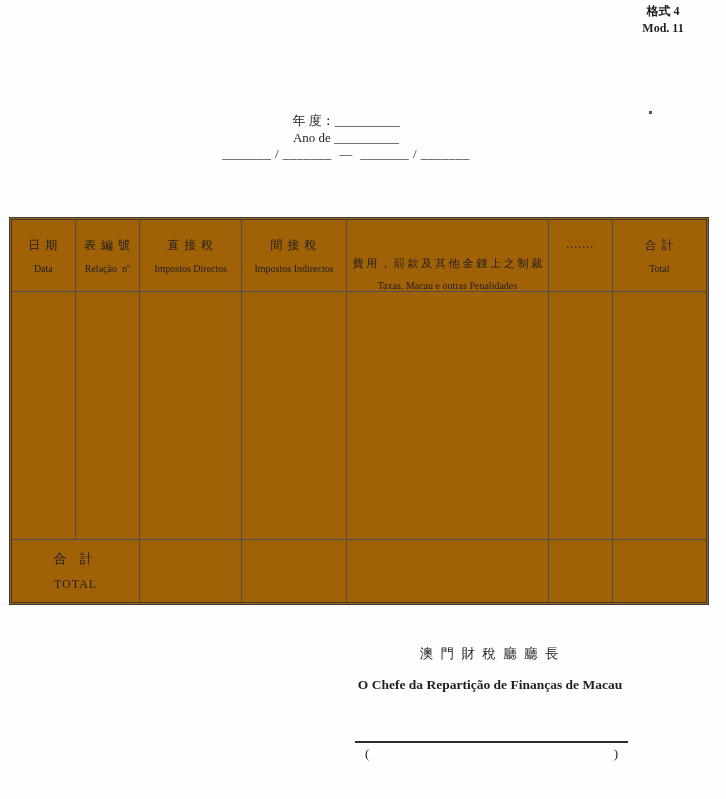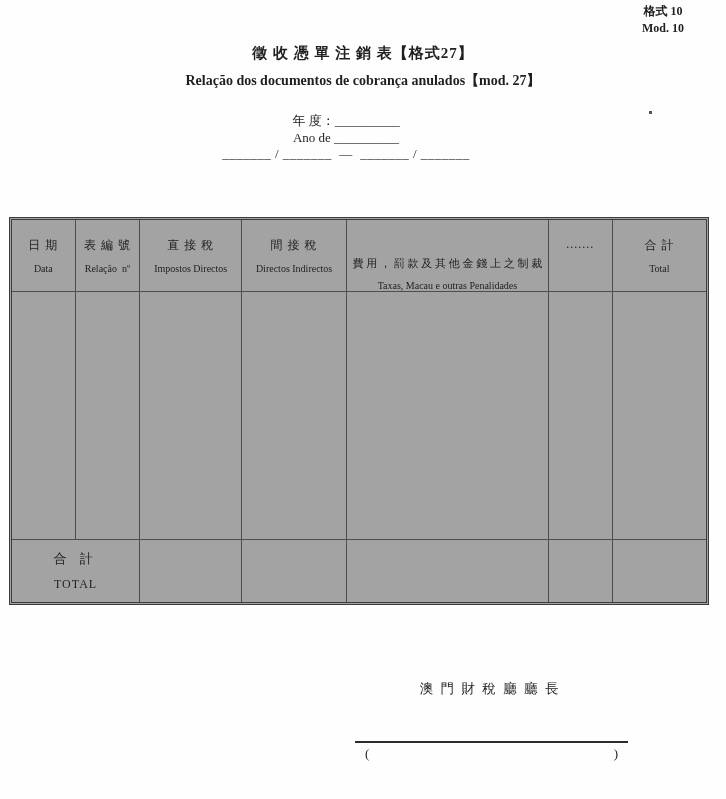--- a/index.html
+++ b/index.html
@@ -58,21 +58,21 @@
   .year-line-pt { }
   .period-line { letter-spacing: 0.5px; }
 
   
   .table-wrap {
     position: absolute;
     top: 217px;
     left: 9px;
     width: 700px;
     border: 3px double #3c3c3c;
-    background: #a3a3a3;
+    background: #a16207;
   }
   table.main {
     width: 100%;
     border-collapse: collapse;
     table-layout: fixed;
   }
   table.main th, table.main td {
     padding: 0;
     vertical-align: middle;
     text-align: center;
@@ -114,21 +114,21 @@
     margin-bottom: 9px;
   }
   .total-pt {
     font-size: 12px;
     letter-spacing: 1px;
   }
 
   
   .footer-sign {
     position: absolute;
-    top: 680px;
+    top: 645px;
     left: 254px;
     width: 472px;
     text-align: center;
   }
   .sign-zh {
     font-size: 13.5px;
     letter-spacing: 2px;
     margin-bottom: 14px;
   }
   .sign-pt {
@@ -160,30 +160,26 @@
     height: 3px;
     background: #555;
   }
 </style>
 </head>
 <body>
 
 <div class="page">
 
   <div class="form-code">
-    <div>格式 10</div>
-    <div>Mod. 10</div>
+    <div>格式 4</div>
+    <div>Mod. 11</div>
   </div>
 
   <div class="noise-dot"></div>
 
-  <div class="title-block">
-    <div class="title-zh">徵 收 憑 單 注 銷 表【格式27】</div>
-    <div class="title-pt">Relação dos documentos de cobrança anulados【mod. 27】</div>
-  </div>
 
   <div class="year-block">
     <div class="year-line-zh"><span>年 度：</span><span>__________</span></div>
     <div class="year-line-pt"><span>Ano de </span><span>__________</span></div>
     <div class="period-line">_______ / _______ &nbsp;—&nbsp; _______ / _______</div>
   </div>
 
   <div class="table-wrap">
     <table class="main">
       <colgroup>
@@ -204,21 +200,21 @@
           <th>
             <div class="hdr-zh">表 編 號</div>
             <div class="hdr-pt">Relação&nbsp;&nbsp;nº</div>
           </th>
           <th>
             <div class="hdr-zh">直 接 稅</div>
             <div class="hdr-pt">Impostos Directos</div>
           </th>
           <th>
             <div class="hdr-zh">間 接 稅</div>
-            <div class="hdr-pt">Directos Indirectos</div>
+            <div class="hdr-pt">Impostos Indirectos</div>
           </th>
           <th class="col-penalties">
             <div class="hdr-zh">費 用 ， 罰 款 及 其 他 金 錢 上 之 制 裁</div>
             <div class="hdr-pt">Taxas, Macau e outras Penalidades</div>
           </th>
           <th class="col-dots">
             <div class="hdr-zh">.......</div>
             <div class="hdr-pt"></div>
           </th>
           <th>
@@ -247,20 +243,21 @@
           <td></td>
           <td></td>
           <td></td>
         </tr>
       </tbody>
     </table>
   </div>
 
   <div class="footer-sign">
     <div class="sign-zh">澳 門 財 稅 廳 廳 長</div>
+    <div class="sign-pt">O Chefe da Repartição de Finanças de Macau</div>
   </div>
 
   <div class="signature">
     <div class="paren-row">
       <span>(</span>
       <span>)</span>
     </div>
   </div>
 
 </div>

